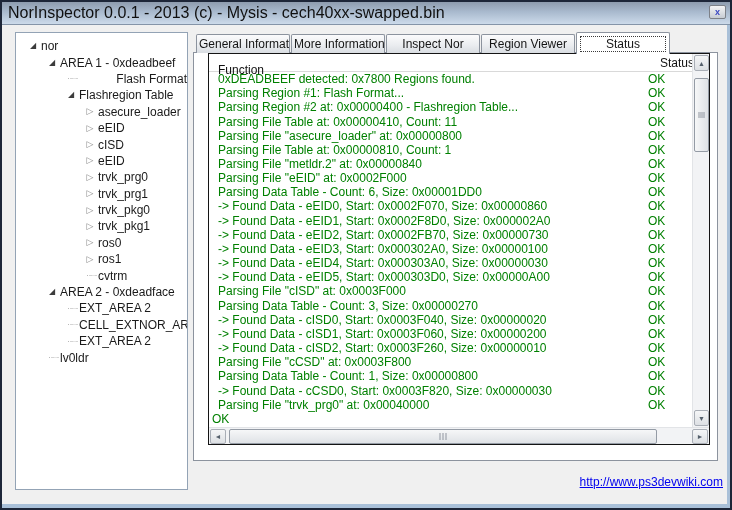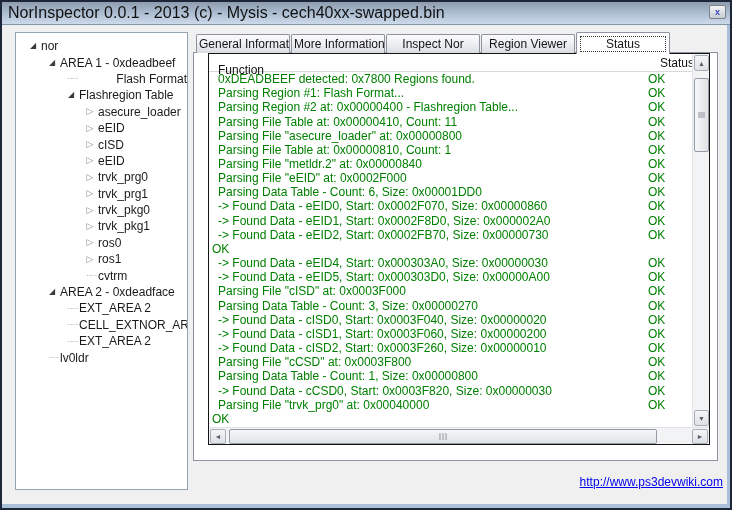--- a/index.html
+++ b/index.html
@@ -294,20 +294,21 @@
           </div>
           <div class="lrow">
             <span class="fn">-&gt; Found Data - eEID1, Start: 0x0002F8D0, Size: 0x000002A0</span>
             <span class="st">OK</span>
           </div>
           <div class="lrow">
             <span class="fn">-&gt; Found Data - eEID2, Start: 0x0002FB70, Size: 0x00000730</span>
             <span class="st">OK</span>
           </div>
           <div class="lrow">
+            <span class="fn">-&gt; Found Data - eEID3, Start: 0x000302A0, Size: 0x00000100</span>
             <span class="st">OK</span>
           </div>
           <div class="lrow">
             <span class="fn">-&gt; Found Data - eEID4, Start: 0x000303A0, Size: 0x00000030</span>
             <span class="st">OK</span>
           </div>
           <div class="lrow">
             <span class="fn">-&gt; Found Data - eEID5, Start: 0x000303D0, Size: 0x00000A00</span>
             <span class="st">OK</span>
           </div>

